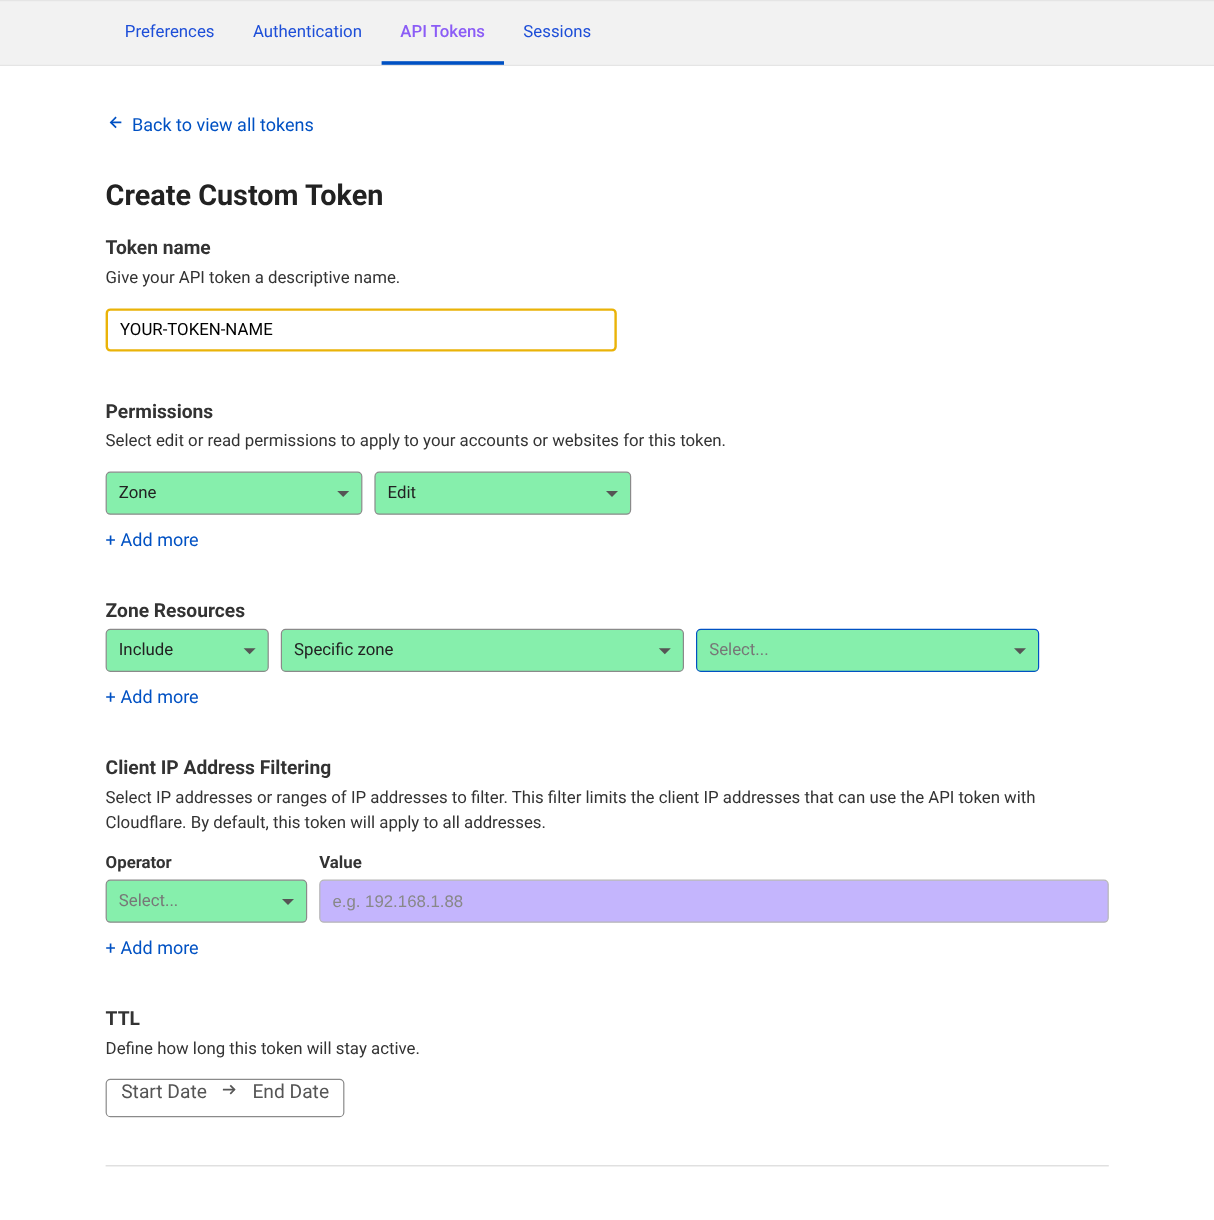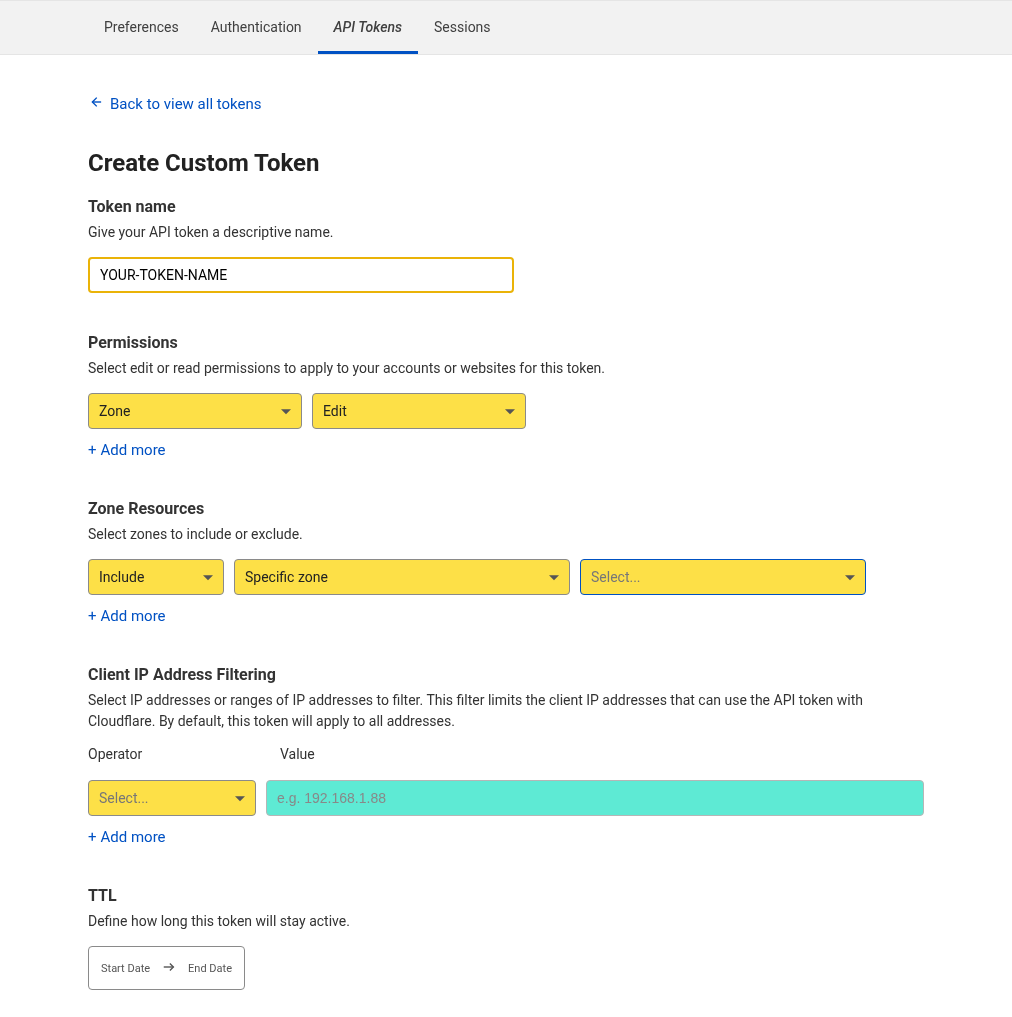--- a/index.html
+++ b/index.html
@@ -12,30 +12,29 @@
     .tab-bar {
       background: #f2f2f2;
       border-top: 1px solid #e5e5e5;
       border-bottom: 1px solid #e5e5e5;
       padding: 0 88px;
       display: flex;
       gap: 0;
     }
     .tab {
       padding: 18px 16px 16px;
-      color: #404040;
+      color: #1d4ed8;
       cursor: pointer;
       font-size: 14px;
       border-bottom: 3px solid transparent;
     }
     .tab.active {
-      color: #404040;
+      color: #8b5cf6;
       font-weight: 500;
       border-bottom-color: #0051c3;
-      font-style: italic;
     }
     .page {
       padding: 40px 88px 60px;
       max-width: 1012px;
     }
     .back-link {
       display: inline-flex;
       align-items: center;
       gap: 8px;
       color: #0051c3;
@@ -79,21 +78,21 @@
       display: flex;
       gap: 10px;
       margin-bottom: 10px;
     }
     .select {
       height: 36px;
       border: 1px solid #8a8a8a;
       border-radius: 4px;
       padding: 0 30px 0 10px;
       font-size: 14px;
-      background: #fde047;
+      background: #86efac;
       position: relative;
       display: flex;
       align-items: center;
       cursor: pointer;
     }
     .select::after {
       content: "";
       position: absolute;
       right: 10px;
       top: 50%;
@@ -112,47 +111,48 @@
       color: #0051c3;
       font-size: 15px;
       cursor: pointer;
       display: inline-flex;
       align-items: center;
       gap: 4px;
       margin-top: 2px;
     }
     .col-labels {
       display: flex;
-      gap: 24px;
-      margin-bottom: 18px;
+      gap: 10px;
+      margin-bottom: 6px;
+      font-weight: bold;
     }
     .col-label {
       font-size: 14px;
       color: #333;
     }
     .ip-value-input {
       flex: 1;
       height: 36px;
       padding: 0 10px;
       border: 1px solid #b6b6b6;
       border-radius: 4px;
       font-size: 14px;
-      background: #5eead4;
+      background: #c4b5fd;
       color: #333;
     }
     .ip-value-input::placeholder { color: #888; }
     .date-range-box {
       display: inline-flex;
-      align-items: center;
+      align-items: flex-start;
       gap: 12px;
-      height: 44px;
+      height: 32px;
       border: 1px solid #8a8a8a;
       border-radius: 4px;
       padding: 0 12px;
-      font-size: 11px;
+      font-size: 16px;
       color: #555;
       cursor: pointer;
     }
     .date-range-box svg { width: 14px; height: 14px; }
     .divider {
       border: none;
       border-top: 1px solid #d9d9d9;
       margin: 30px 0 20px;
     }
   </style>
@@ -203,21 +203,20 @@
     </div>
     <div class="add-more">
       <span>+</span>
       <span>Add more</span>
     </div>
   </div>
 
   
   <div class="section">
     <div class="section-title">Zone Resources</div>
-    <div class="section-desc">Select zones to include or exclude.</div>
     <div class="row">
       <div class="select" style="width:136px">
         <span>Include</span>
       </div>
       <div class="select" style="width:336px">
         <span>Specific zone</span>
       </div>
       <div class="select highlight placeholder" style="width:286px">
         <span>Select...</span>
       </div>

